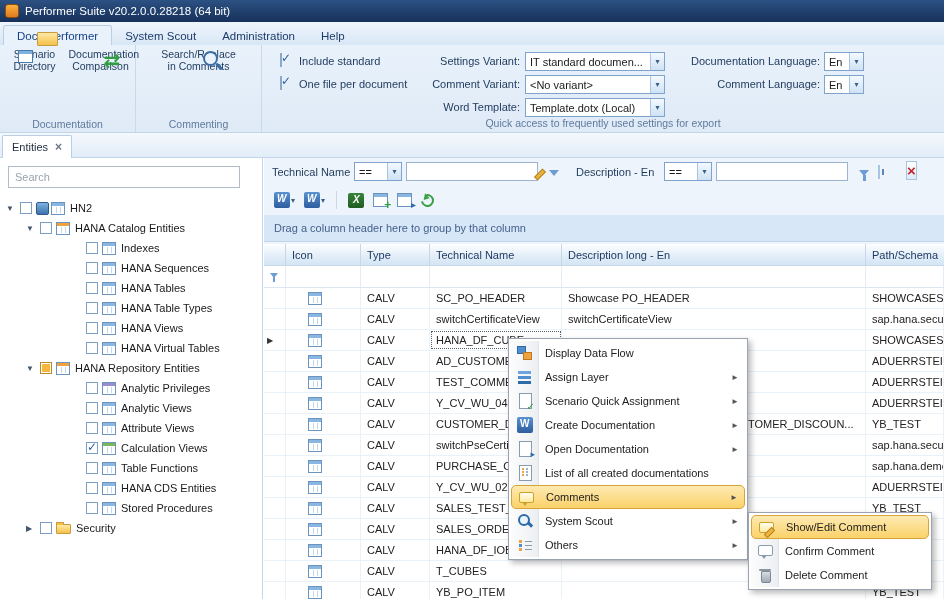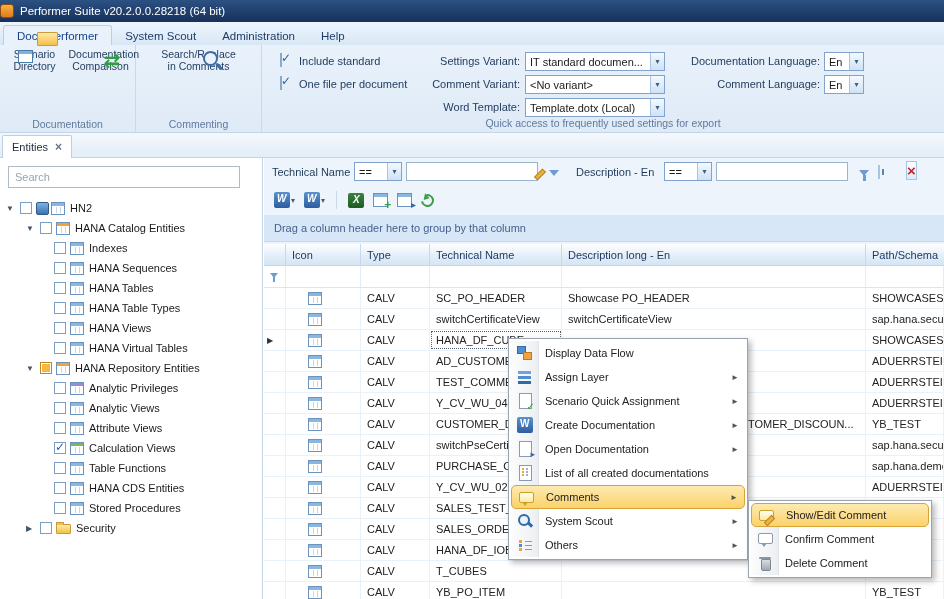--- a/index.html
+++ b/index.html
@@ -1,21 +1,21 @@
 <!DOCTYPE html>
 <html><head>
 <meta charset="utf-8">
 <style>
   *{box-sizing:border-box;margin:0;padding:0}
   html,body{width:944px;height:599px;overflow:hidden}
   body{font-family:"Liberation Sans","DejaVu Sans",sans-serif;font-size:11px;color:#1a1a1a;background:#fff;position:relative}
   .app{position:absolute;inset:0;overflow:hidden}
 
   
-  .titlebar{position:absolute;left:0;top:0;width:944px;height:22px;background:linear-gradient(#2c5183,#16305a);color:#fff;display:flex;align-items:center;gap:6px;font-size:11.5px}
+  .titlebar{position:absolute;left:0;top:0;width:944px;height:22px;background:linear-gradient(#2c5183,#16305a);color:#fff;display:flex;align-items:center;gap:6px;padding-left:5px;font-size:11.5px}
   .app-icon{width:14px;height:14px;background:linear-gradient(#f9b13c,#e07c1f);border:1px solid #8a4d12;border-radius:3px;flex:none}
 
   
   .ribbon-tabs{position:absolute;left:0;top:22px;width:944px;height:23px;background:linear-gradient(#eef5fc,#d8e7f6);display:flex;align-items:flex-end;padding-left:3px}
   .rtab{padding:4px 13px 3px;color:#1e3c6b;font-size:11.5px;border-radius:3px 3px 0 0;position:relative}
   .rtab.active{background:#e9f2fb;border:1px solid #b9cfe6;border-bottom:none;color:#15428b}
 
   
   .ribbon-body{position:absolute;left:0;top:45px;width:944px;height:88px;background:linear-gradient(#e9f2fb,#dfeaf7);border-bottom:1px solid #c3d5e8}
   .rgroup{position:absolute;top:0;bottom:0}
@@ -54,21 +54,21 @@
   .tabstrip{position:absolute;left:0;top:133px;width:944px;height:25px;background:linear-gradient(#f3f8fd,#e2edf8);border-bottom:1px solid #c3d5e8}
   .dtab{position:absolute;left:2px;top:2px;height:23px;background:#fff;border:1px solid #b9cfe6;border-bottom:none;border-radius:2px 2px 0 0;display:flex;align-items:center;gap:7px;padding:0 9px;color:#1e2b3c}
   .tclose{color:#6a7685;font-size:12px;font-weight:bold}
 
   
   .left-panel{position:absolute;left:0;top:158px;width:263px;height:441px;background:#fff;border-right:1px solid #c3d5e8}
   .search{position:absolute;left:8px;top:8px;width:232px;height:22px;border:1px solid #b0bcc9;padding:0 6px;font:11px "Liberation Sans","DejaVu Sans",sans-serif;color:#333}
   .search::placeholder{color:#9aa4ae}
   .tree{position:absolute;left:0;top:40px;right:0}
   .trow{height:20px;display:flex;align-items:center}
-  .lvl0{padding-left:6px}.lvl1{padding-left:26px}.lvl2{padding-left:40px}
+  .lvl0{padding-left:6px}.lvl1{padding-left:26px}.lvl2{padding-left:72px}
   .exp{width:13px;flex:none;font-size:8px;color:#41566c;text-align:left}
   .cb{width:12px;height:12px;border:1px solid #7d9ec4;background:#fff;margin:0 4px 0 1px;position:relative;flex:none}
   .cb.checked::before{content:"✓";position:absolute;left:0;top:-3px;font-size:12px;font-weight:bold;color:#2c5e9e}
   .cb.partial{background:#f6b73c;border-color:#b88a24;box-shadow:inset 0 0 0 1px #fff}
   .ti{width:14px;height:13px;background:#fff;border:1px solid #6a93c0;position:relative;margin-right:2px;flex:none}
   .ti::before{content:"";position:absolute;left:0;right:0;top:0;height:3px;background:#8ab6e2}
   .ti::after{content:"";position:absolute;left:4px;top:4px;bottom:1px;width:1px;background:#c3d7ea;box-shadow:4px 0 0 #c3d7ea}
   .ti.c-orange::before{background:#f0a23c}
   .ti.c-green::before{background:#7cb65a}
   .ti.c-purple::before{background:#9a8cd0}
@@ -131,21 +131,21 @@
   .rc{border-right:1px solid #e9f1f9;display:flex;align-items:center;padding-left:6px;overflow:hidden;white-space:nowrap;color:#222}
   .rc.ind{padding-left:3px;font-size:8px;color:#333}
   .gicon{width:14px;height:13px;background:#fff;border:1px solid #6a93c0;position:relative;margin-left:16px}
   .gicon::before{content:"";position:absolute;left:0;right:0;top:0;height:3px;background:#8ab6e2}
   .gicon::after{content:"";position:absolute;left:4px;top:4px;bottom:1px;width:1px;background:#c3d7ea;box-shadow:4px 0 0 #c3d7ea}
   .focuscell{outline:1px dotted #55606c;outline-offset:-2px}
 
   
   .ctx,.ctxsub{position:absolute;background:#fff;border:1px solid #9aa4b0;box-shadow:3px 3px 6px rgba(0,0,0,.28);padding:2px;z-index:50}
   .ctx{left:508px;top:338px;width:240px}
-  .ctxsub{left:748px;top:500px;width:184px;z-index:51}
+  .ctxsub{left:748px;top:512px;width:184px;z-index:51}
   .ctx::before,.ctxsub::before{content:"";position:absolute;left:2px;top:2px;bottom:2px;width:27px;background:linear-gradient(90deg,#fcfcfc,#eceff2);border-right:1px solid #dfe2e6}
   .mitem{position:relative;height:24px;display:flex;align-items:center;padding-left:34px;padding-right:6px;font-size:11px;color:#222}
   .mitem.hl{background:linear-gradient(#fdeab2,#fbd26a);border:1px solid #d6a437;border-radius:5px}
   .marrow{margin-left:auto;font-size:8px;color:#555}
   .mi{position:absolute;left:6px;top:4px;width:16px;height:16px}
   .mi-flow::before{content:"";position:absolute;left:0;top:1px;width:7px;height:6px;background:#4f8fd0;border:1px solid #2d6aa8}
   .mi-flow::after{content:"";position:absolute;right:1px;bottom:1px;width:7px;height:6px;background:#f0a23c;border:1px solid #bd7a20}
   .mi-layers::before{content:"";position:absolute;left:1px;top:2px;width:13px;height:3px;background:#6fa3dd;box-shadow:0 5px 0 #4f8fd0,0 10px 0 #2d6aa8}
   .mi-doc::before,.mi-doccheck::before,.mi-docopen::before,.mi-doclist::before{content:"";position:absolute;left:2px;top:0;width:11px;height:14px;background:#fff;border:1px solid #8a9bb0}
   .mi-doc::after{content:"";position:absolute;left:5px;top:3px;width:6px;height:1px;background:#9fb0c4;box-shadow:0 3px 0 #9fb0c4,0 6px 0 #9fb0c4}

